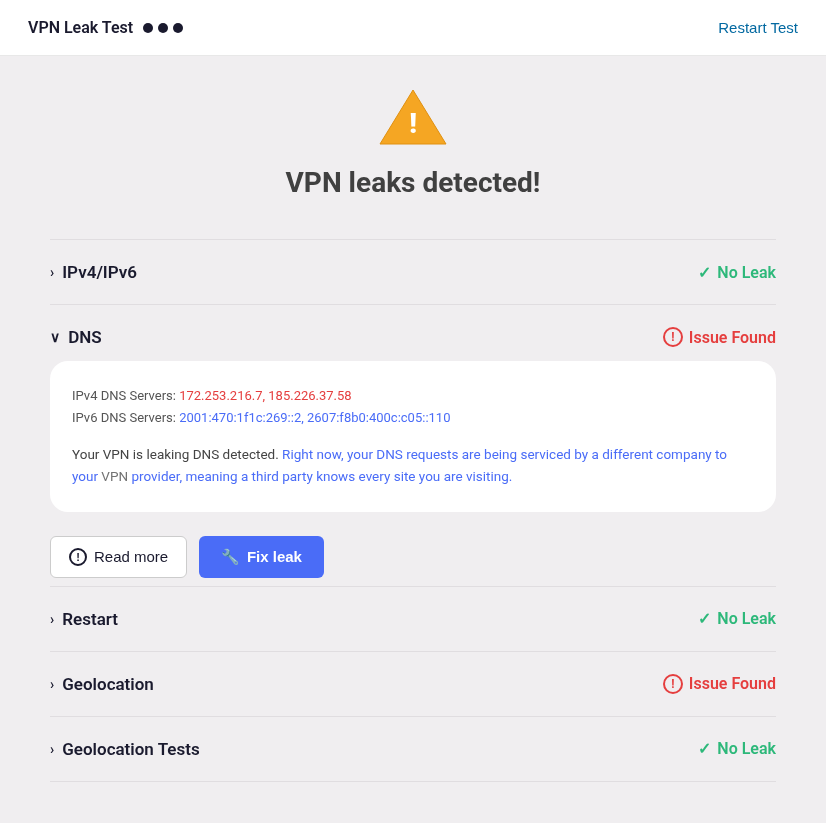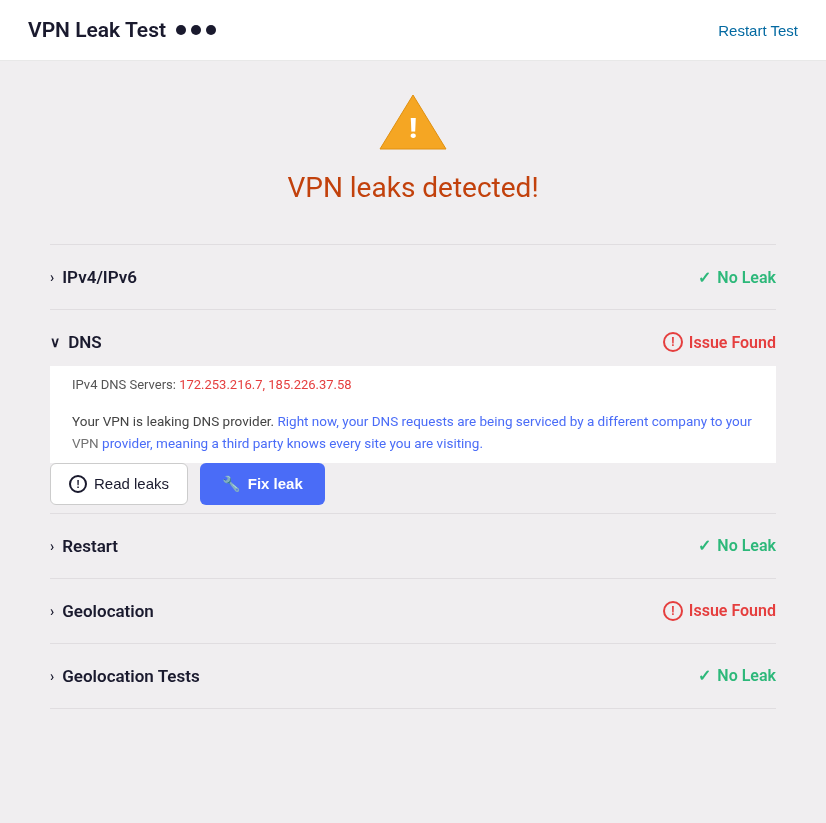--- a/index.html
+++ b/index.html
@@ -17,21 +17,21 @@
       align-items: center;
       padding: 18px 28px;
       background: #fff;
       border-bottom: 1px solid #e8e8e8;
     }
 
     .header-left {
       display: flex;
       align-items: center;
       gap: 10px;
-      font-size: 21px;
+      font-size: 16px;
       font-weight: 600;
       color: #1a1a2e;
     }
 
     .dots {
       display: flex;
       gap: 5px;
     }
 
     .dot {
@@ -61,22 +61,22 @@
     }
 
     .warning-icon {
       width: 70px;
       height: 60px;
       margin: 0 auto 20px;
     }
 
     .hero-title {
       font-size: 28px;
-      font-weight: 400;
-      color: #c2410c;
+      font-weight: 700;
+      color: #404040;
     }
 
     .test-row {
       display: flex;
       justify-content: space-between;
       align-items: center;
       padding: 22px 0;
       border-top: 1px solid #e0dde0;
     }
 
@@ -130,23 +130,23 @@
       align-items: center;
       justify-content: center;
       color: #e53e3e;
       font-size: 12px;
       font-weight: 700;
       flex-shrink: 0;
     }
 
     .dns-expanded {
       background: #fff;
-      border-radius: 0;
-      padding: 8px 22px;
-      margin: 0 0 0 0;
+      border-radius: 18px;
+      padding: 24px 22px;
+      margin: 0 0 24px 0;
     }
 
     .dns-servers {
       font-size: 13px;
       color: #555;
       line-height: 1.7;
       margin-bottom: 14px;
     }
 
     .dns-ip-red {
@@ -273,31 +273,35 @@
       <span>Issue Found</span>
     </div>
   </div>
 
   <div class="dns-expanded">
     <div class="dns-servers">
       <div>
         <span>IPv4 DNS Servers:</span>
         <span class="dns-ip-red">172.253.216.7, 185.226.37.58</span>
       </div>
+      <div>
+        <span>IPv6 DNS Servers:</span>
+        <span class="dns-ip-blue">2001:470:1f1c:269::2, 2607:f8b0:400c:c05::110</span>
+      </div>
     </div>
     <div class="dns-description">
-      <span>Your VPN is leaking DNS provider.</span>
+      <span>Your VPN is leaking DNS detected.</span>
       <span class="highlight-blue"> Right now, your DNS requests are being serviced by a different company to your <span style="color:#737373;">VPN</span> provider, meaning a third party knows every site you are visiting.</span>
     </div>
   </div>
 
   <div class="button-row">
     <button class="btn-read-more">
       <span class="btn-icon">!</span>
-      <span>Read leaks</span>
+      <span>Read more</span>
     </button>
     <button class="btn-fix-leak">
       <span class="wrench-icon">🔧</span>
       <span>Fix leak</span>
     </button>
   </div>
 
   <div class="test-row">
     <div class="test-label">
       <span class="chevron">›</span>

